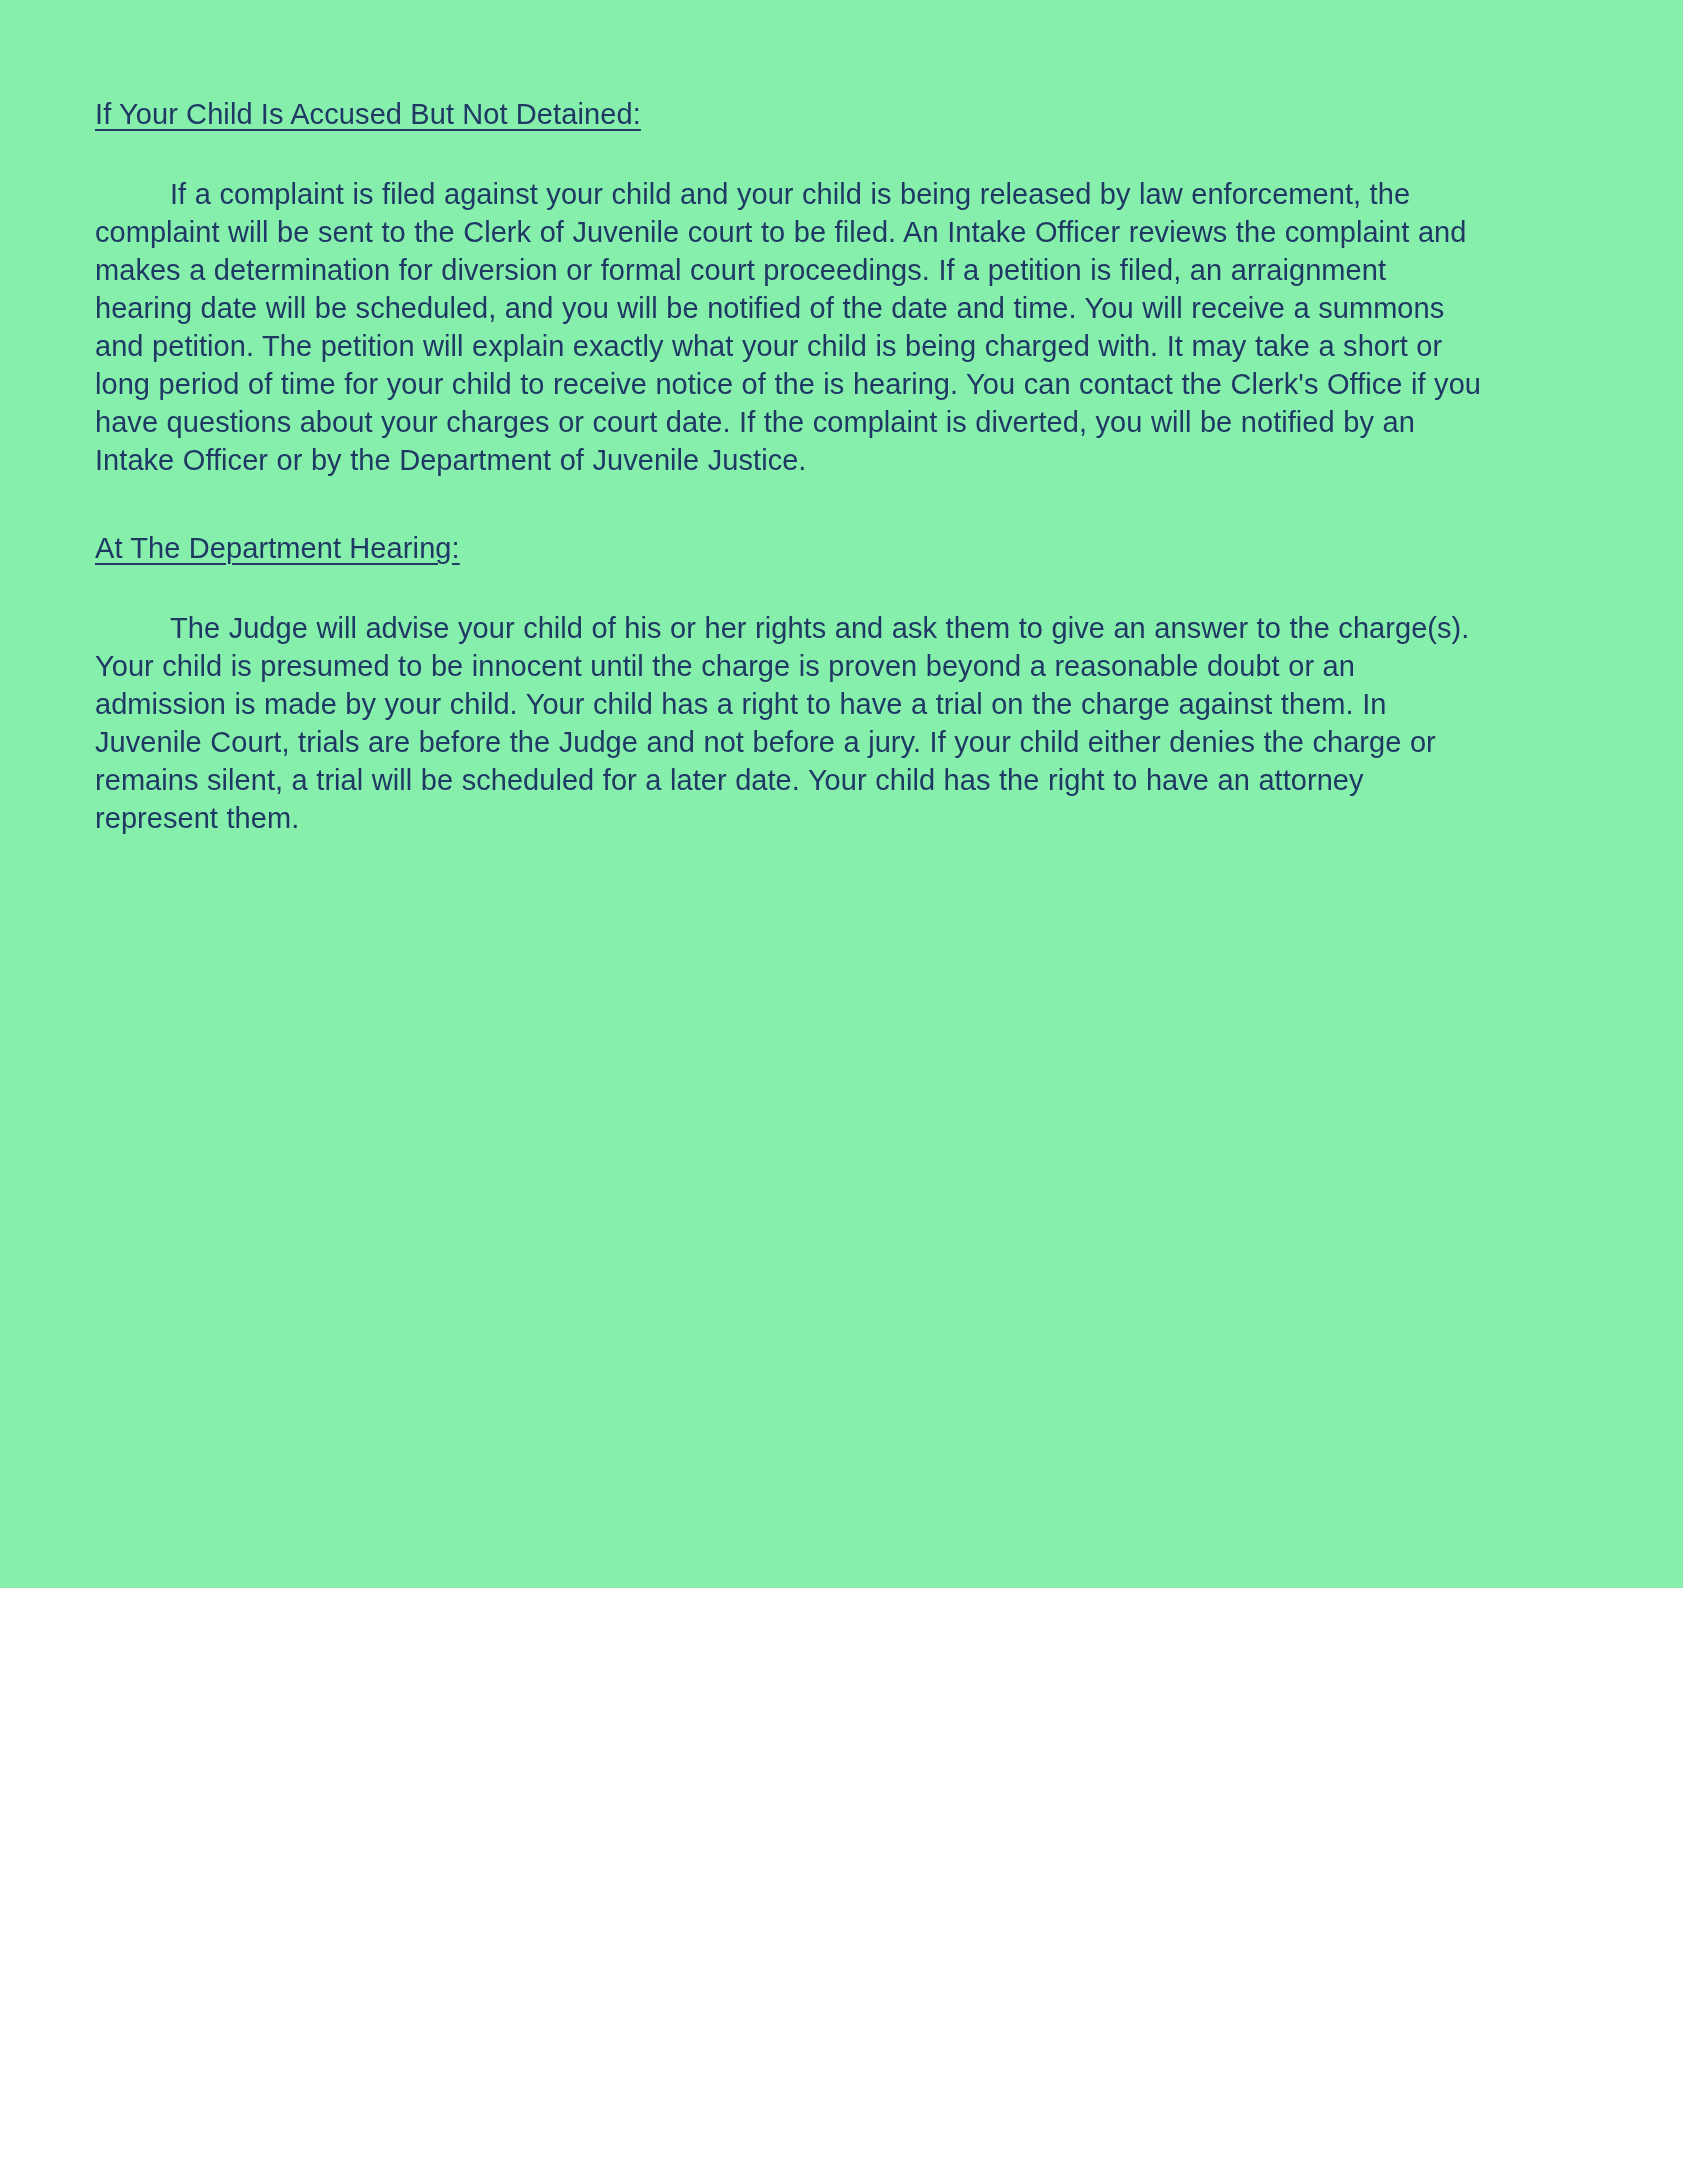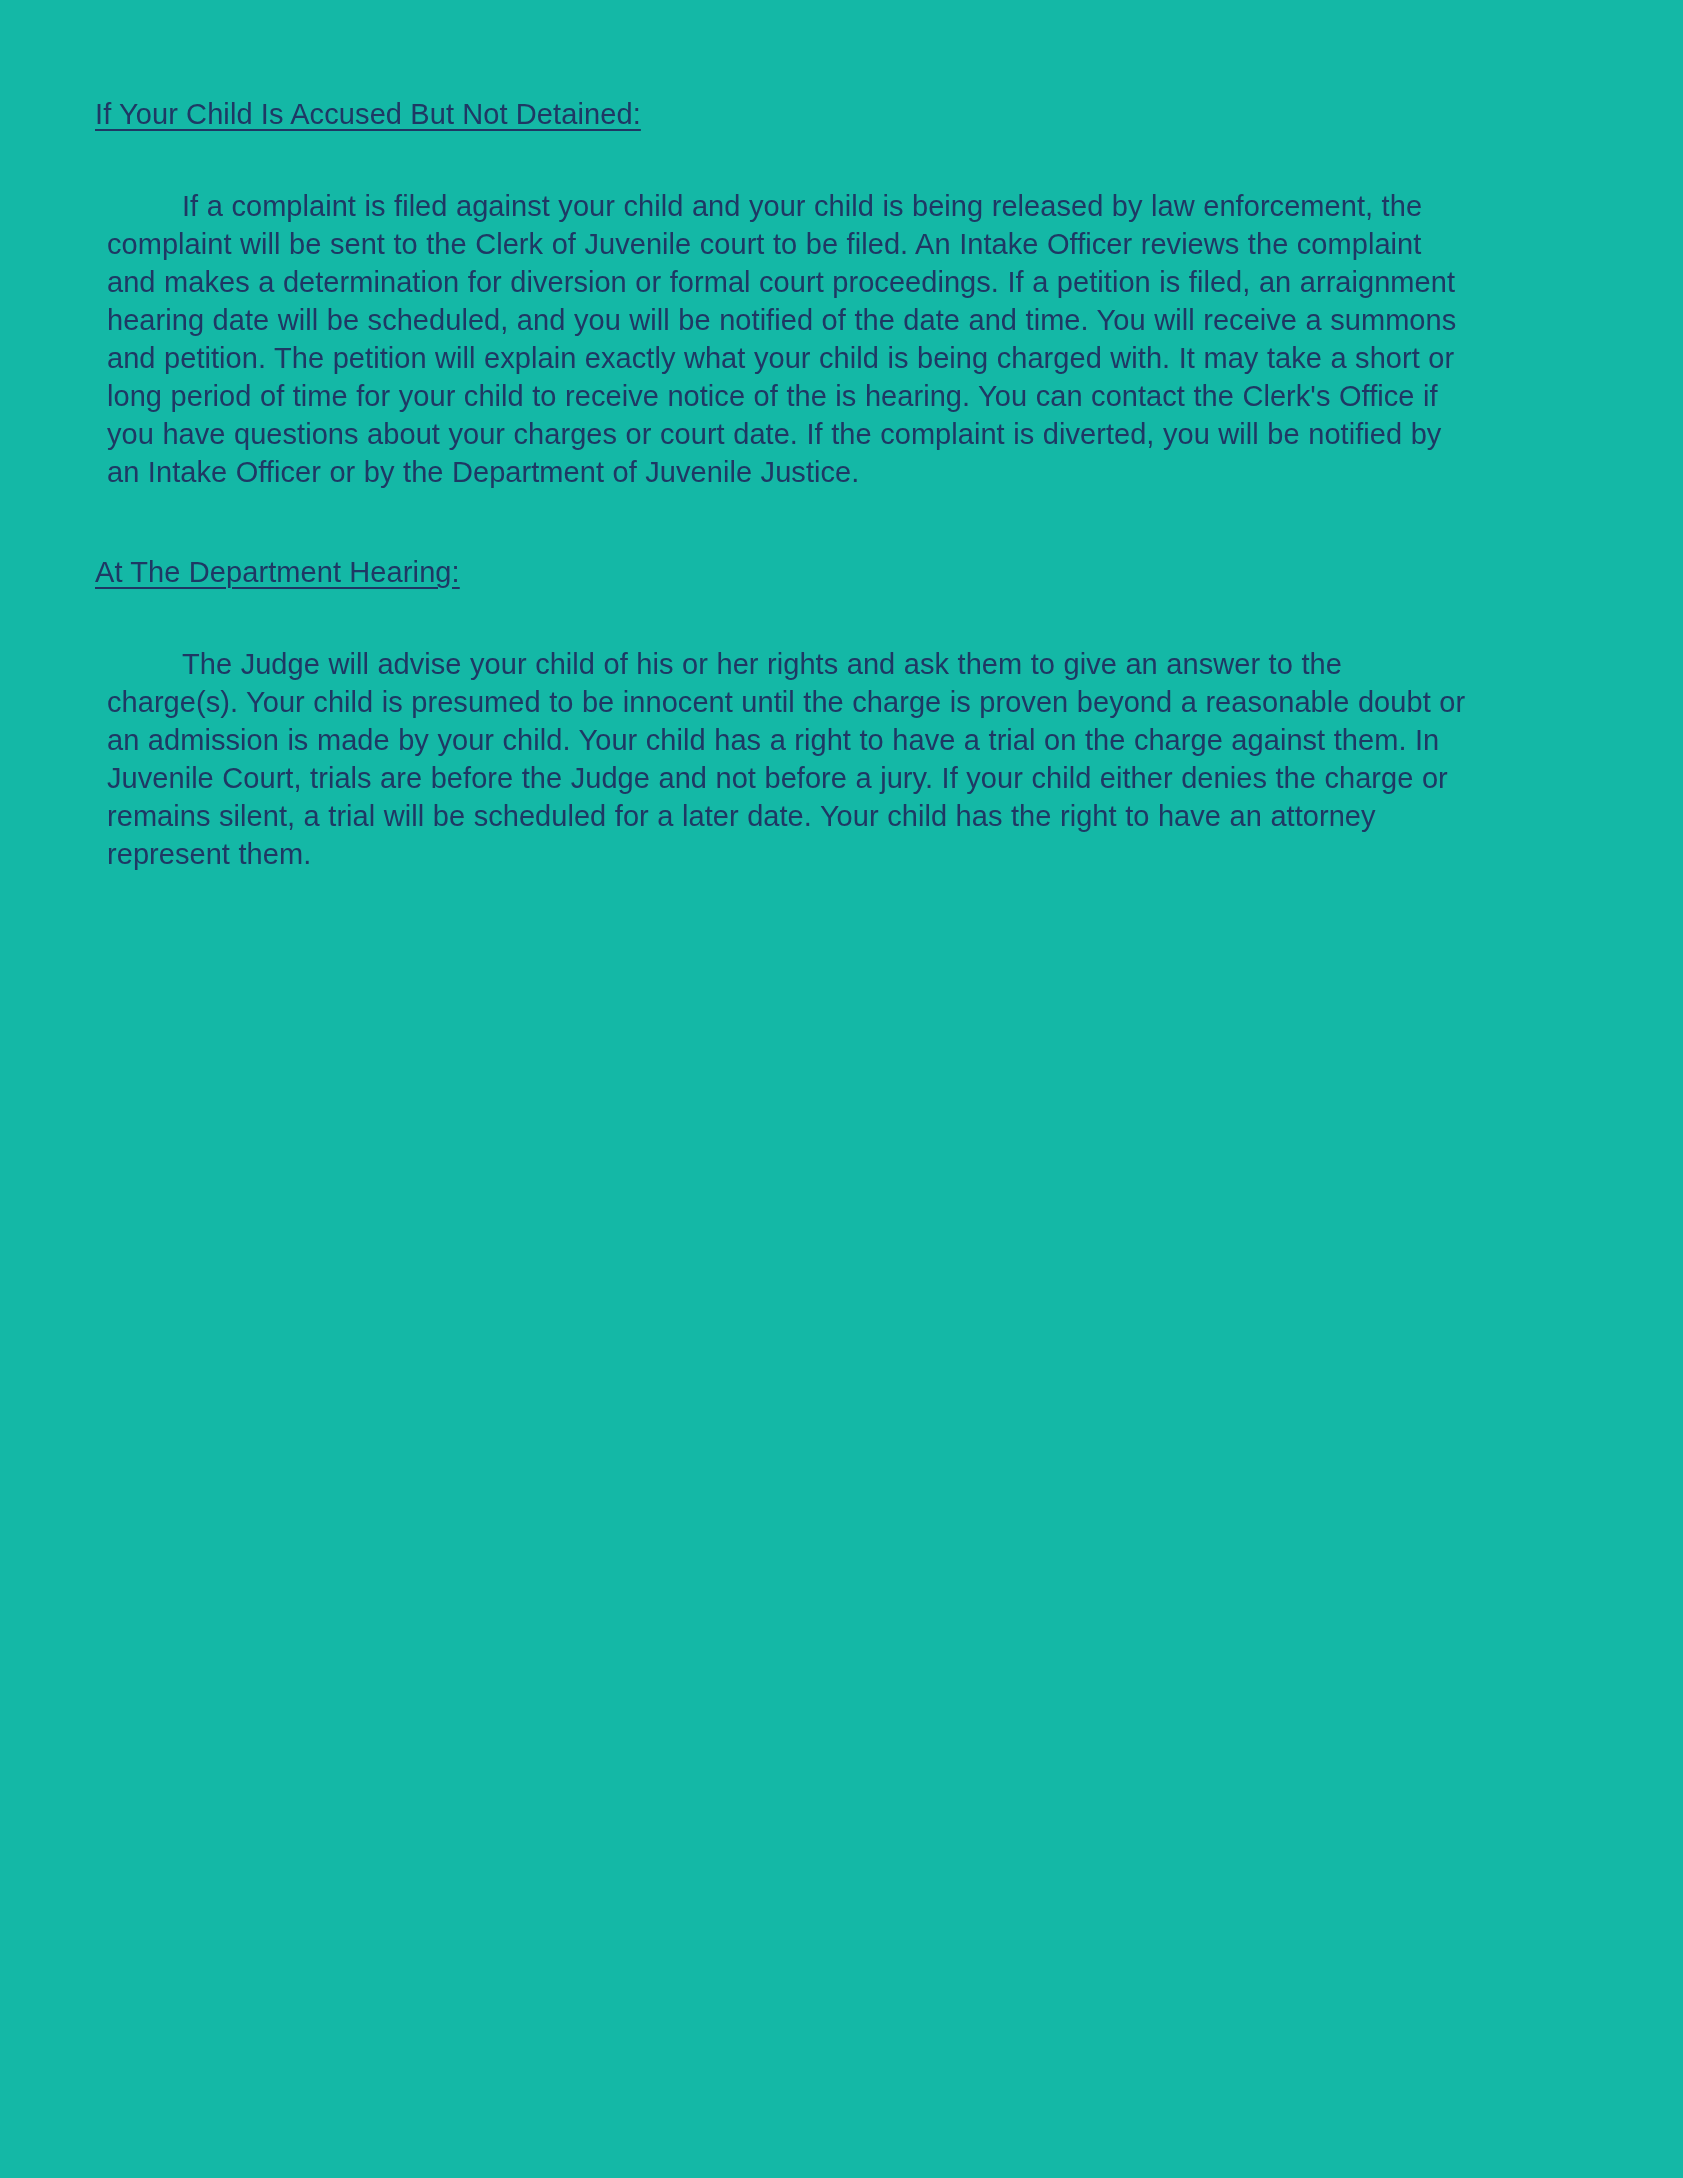--- a/index.html
+++ b/index.html
@@ -10,22 +10,22 @@
   }
   body {
     width: 1683px;
     height: 2178px;
     font-family: "Liberation Sans", sans-serif;
     -webkit-font-smoothing: antialiased;
   }
   .page {
     position: relative;
     width: 1683px;
-    height: 2178px;
-    background: #14b8a6;
+    height: 1588px;
+    background: #86efac;
     box-sizing: border-box;
     padding: 0;
     overflow: hidden;
   }
   .content {
     position: absolute;
     left: 95px;
     top: 95px;
     width: 1390px;
   }
@@ -42,21 +42,21 @@
     padding: 0;
     white-space: nowrap;
   }
   .body-paragraph {
     color: #1F3864;
     font-size: 29px;
     line-height: 38px;
     font-weight: 400;
     letter-spacing: 0.05px;
     word-spacing: 0.4px;
-    margin: 12px;
+    margin: 0;
     padding: 0;
     text-align: left;
     text-indent: 75px;
   }
   .gap-heading-to-para {
     height: 42px;
   }
   .gap-para-to-heading {
     height: 50px;
   }

